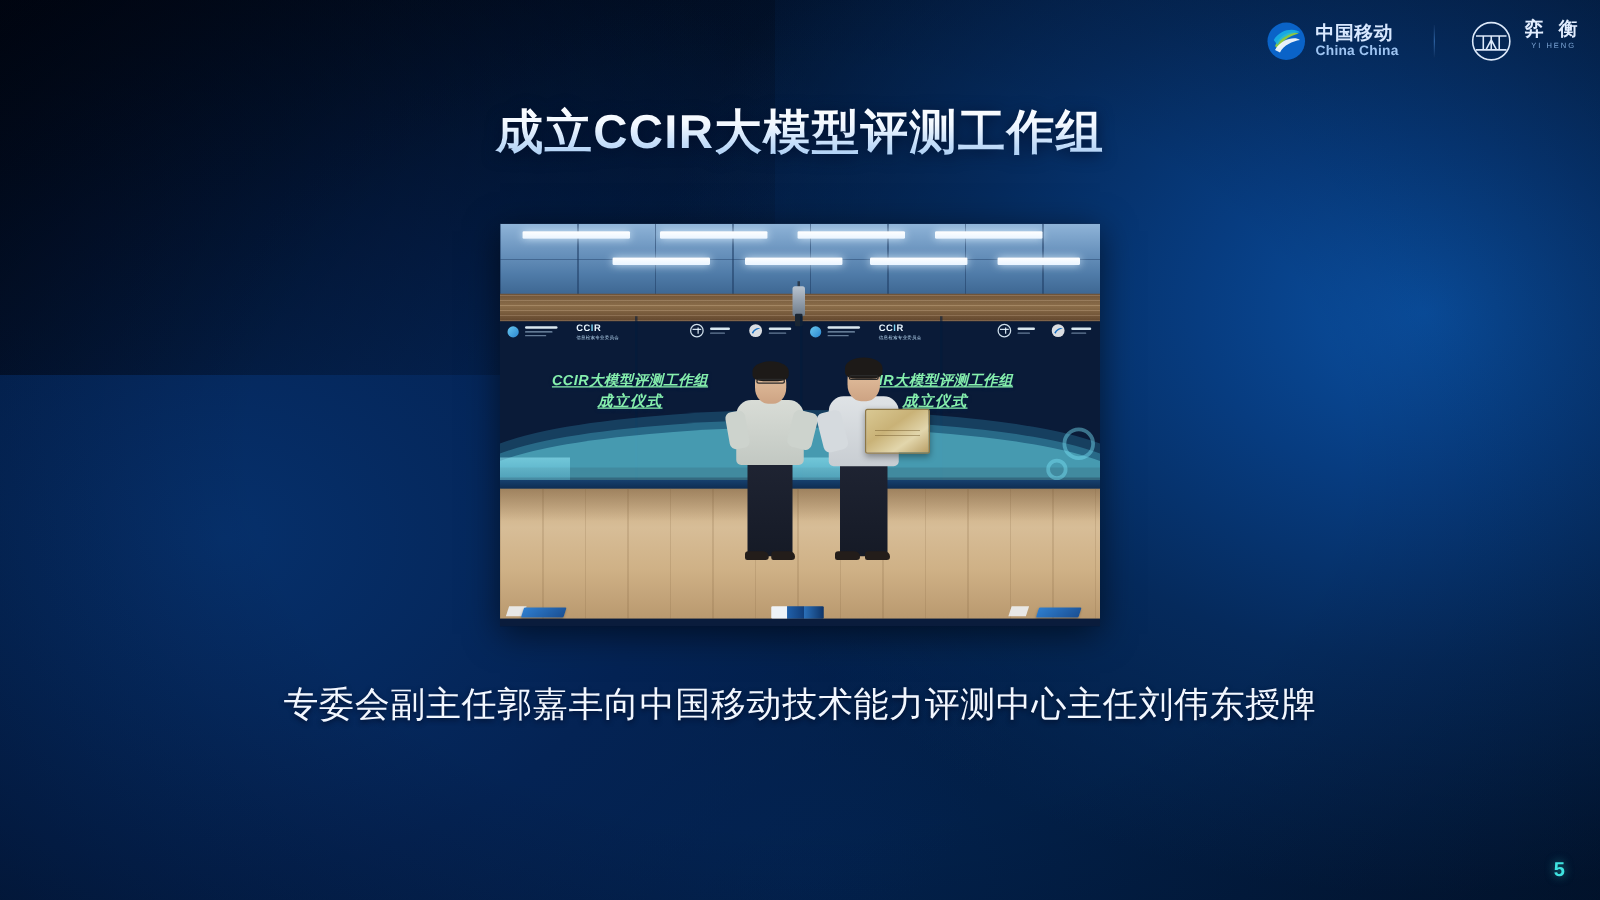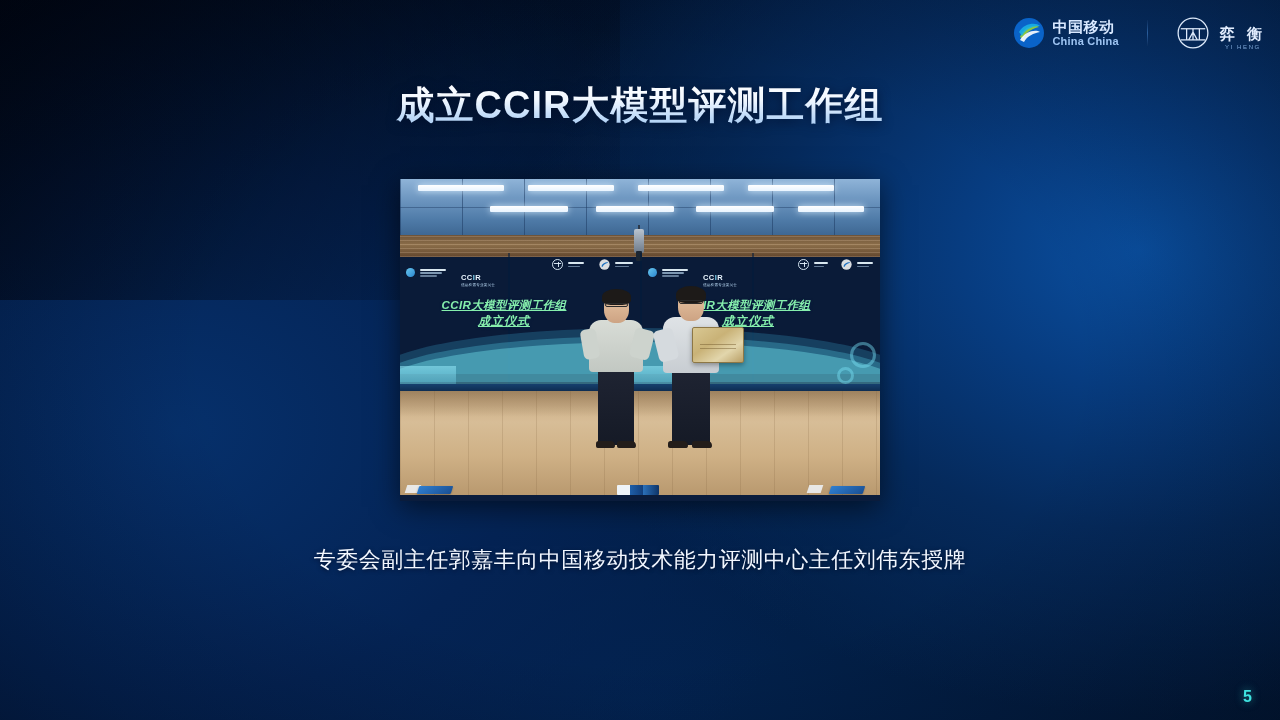--- a/index.html
+++ b/index.html
@@ -50,21 +50,21 @@
   }
   .cm-en {
     font-size:11px; font-weight:bold; color:#9ec4f2;
     letter-spacing:0.2px; margin-top:2px;
   }
   .logo-divider {
     width:1px; height:26px;
     background:linear-gradient(#0b2c5a,#2a5e9d,#0b2c5a);
     margin:0 2px;
   }
-  .yh-logo { display:flex; align-items:flex-end; gap:6px; }
+  .yh-logo { display:flex; align-items:flex-start; gap:6px; }
   .yh-mark { width:34px; height:34px; flex:none; }
   .yh-text { display:flex; flex-direction:column; align-items:center; line-height:1; }
   .yh-cn {
     font-size:15px; font-weight:bold; color:#e3eeff;
     letter-spacing:4px; padding-left:4px;
   }
   .yh-en {
     font-size:6px; color:#7fa8d8; letter-spacing:1.6px;
     margin-top:3px; padding-left:4px;
   }
@@ -168,21 +168,21 @@
     width:9px; height:9px; border-radius:50%;
     background:linear-gradient(135deg,#69c8ef,#2a86d0);
     flex:none;
   }
   .blogo-lines { display:flex; flex-direction:column; gap:1.5px; }
   .bl-a { width:26px; height:2px; background:rgba(235,248,255,0.92); border-radius:1px; }
   .bl-b { width:22px; height:1.5px; background:rgba(200,230,255,0.62); border-radius:1px; }
   .bl-c { width:17px; height:1.5px; background:rgba(200,230,255,0.48); border-radius:1px; }
   .ccir-mini {
     font-size:7.5px; font-weight:bold; color:#eaf6ff;
-    letter-spacing:0.4px; line-height:1.15;margin-top:15px;
+    letter-spacing:0.4px; line-height:1.15;
   }
   .ccir-sub {
     font-size:3.6px; color:#bcdcf6; letter-spacing:0.2px;
   }
   .yh-mini {
     width:11px; height:11px; border-radius:50%;
     border:1.2px solid rgba(230,245,255,0.9);
     position:relative; flex:none;
   }
   .yh-mini::before{
@@ -277,21 +277,21 @@
   }
   .plaque::after{
     content:""; position:absolute; left:7px; right:7px; top:13px; height:8px;
     background:repeating-linear-gradient(0deg, rgba(110,85,40,0.45) 0 1px, rgba(0,0,0,0) 1px 4px);
   }
 
   
   .caption {
     position:absolute; left:0; right:0; top:545px;
     text-align:center;
-    font-size:22px; color:#f2f7ff;
+    font-size:28px; color:#f2f7ff;
     letter-spacing:0.5px;
     text-shadow:0 1px 4px rgba(0,10,35,0.8);
   }
 
   
   .page-num {
     position:absolute; right:28px; bottom:14px;
     font-size:16px; font-weight:bold;
     color:#3fe3e0;
     text-shadow:0 0 8px rgba(63,227,224,0.55);

